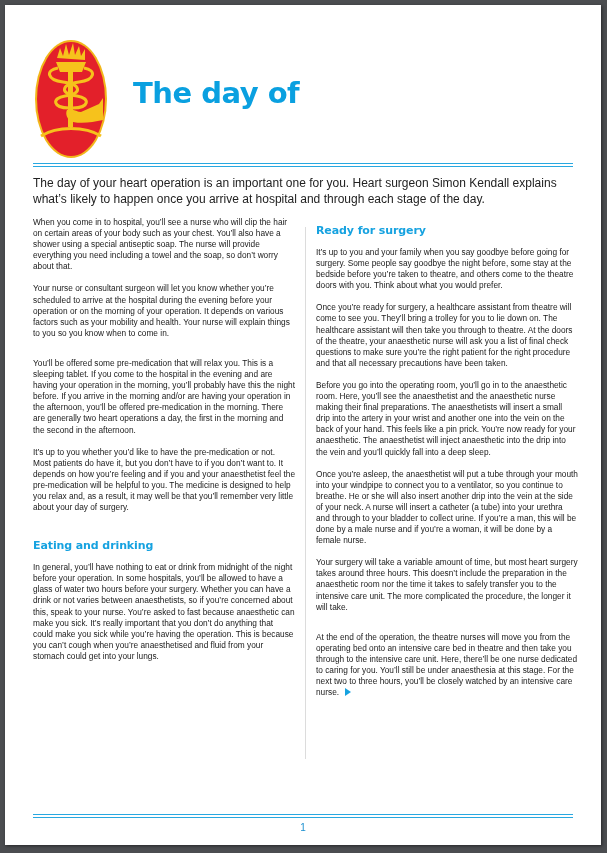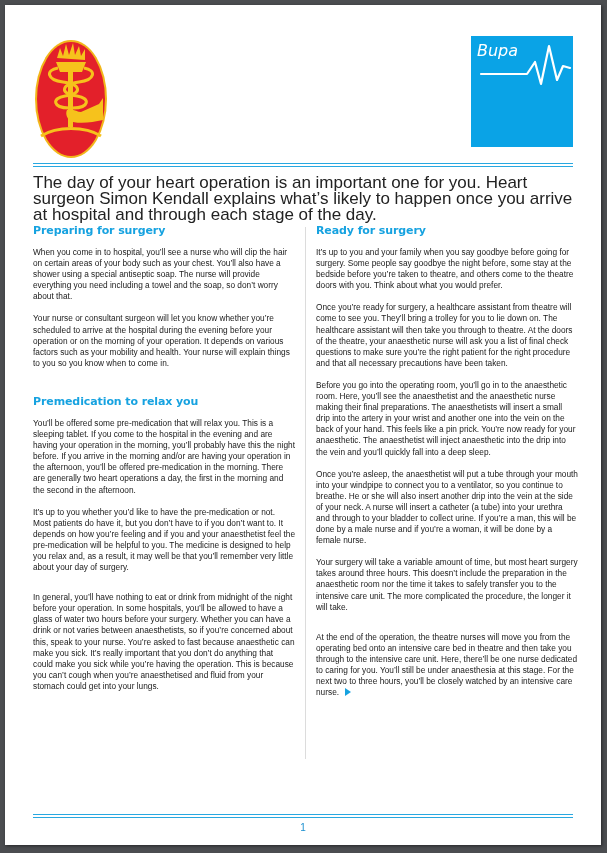--- a/index.html
+++ b/index.html
@@ -41,21 +41,21 @@
   .bupa svg { position: absolute; left: 0; top: 0; }
   .rule {
     position: absolute; left: 28px; width: 540px;
     border-top: 1px solid #28a8e0; border-bottom: 1px solid #28a8e0;
     height: 2px;
   }
   .rule.top { top: 158px; }
   .rule.bottom { top: 809px; }
   .intro {
     position: absolute; left: 28px; top: 170px; width: 548px;
-    font-size: 17px; line-height: 16px; color: #222;
+    font-size: 12px; line-height: 16px; color: #222;
     margin: 0;
   }
   .col {
     position: absolute; top: 212px;
     font-size: 8.3px; line-height: 11.1px; color: #1a1a1a;
   }
   .col.left { left: 28px; width: 262px; }
   .col.right { left: 311px; width: 262px; }
   .col h2 {
     color: #16a2e0; font-size: 11px; font-weight: bold;
@@ -96,48 +96,41 @@
 
     <path d="M25 30 C12 32 14 42 30 44 C48 46 50 56 32 58 C18 60 20 70 36 70" stroke="#f6c21c" stroke-width="3" fill="none"></path>
     <path d="M51 30 C64 32 62 42 46 44 C28 46 26 56 44 58 C58 60 56 70 40 70" stroke="#f6c21c" stroke-width="3" fill="none"></path>
 
     <path d="M34 72 C40 70 44 74 48 74 L66 66 L70 60 L70 82 C60 84 50 86 40 84 C34 82 32 76 34 72 Z" fill="#f6c21c"></path>
 
     <path d="M8 98 C24 88 52 88 68 98" stroke="#f6c21c" stroke-width="3" fill="none"></path>
   </svg>
 
   <h1 class="title">
-    <br>
+    <span>The day of</span><br>
   </h1>
 
-  <div class="bupa">
-    <span class="bupa-word">Bupa</span>
-    <svg width="102" height="60" viewBox="0 0 102 60">
-      <path d="M10 38 L56 38 L64 26 L70 48 L78 10 L86 44 L92 30 L99 32" stroke="#ffffff" stroke-width="2.2" fill="none" stroke-linejoin="round" stroke-linecap="round"></path>
-    </svg>
-  </div>
 
   <div class="rule top"></div>
 
   <p class="intro">The day of your heart operation is an important one for you. Heart surgeon Simon Kendall explains what’s likely to happen once you arrive at hospital and through each stage of the day.</p>
 
   <div class="col left">
     <section>
-      <h2>Preparing for surgery</h2>
       <p>When you come in to hospital, you’ll see a nurse who will clip the hair on certain areas of your body such as your chest. You’ll also have a shower using a special antiseptic soap. The nurse will provide everything you need including a towel and the soap, so don’t worry about that.</p>
       <p>Your nurse or consultant surgeon will let you know whether you’re scheduled to arrive at the hospital during the evening before your operation or on the morning of your operation. It depends on various factors such as your mobility and health. Your nurse will explain things to you so you know when to come in.</p>
     </section>
     <div class="gap"></div>
     <section>
-      <h2>Premedication to relax you</h2>
       <p>You’ll be offered some pre-medication that will relax you. This is a sleeping tablet. If you come to the hospital in the evening and are having your operation in the morning, you’ll probably have this the night before. If you arrive in the morning and/or are having your operation in the afternoon, you’ll be offered pre-medication in the morning. There are generally two heart operations a day, the first in the morning and the second in the afternoon.</p>
       <p>It’s up to you whether you’d like to have the pre-medication or not. Most patients do have it, but you don’t have to if you don’t want to. It depends on how you’re feeling and if you and your anaesthetist feel the pre-medication will be helpful to you. The medicine is designed to help you relax and, as a result, it may well be that you’ll remember very little about your day of surgery.</p>
     </section>
     <div class="gap"></div>
     <section>
+      <h2>Eating and drinking</h2>
       <p>In general, you’ll have nothing to eat or drink from midnight of the night before your operation. In some hospitals, you’ll be allowed to have a glass of water two hours before your surgery. Whether you can have a drink or not varies between anaesthetists, so if you’re concerned about this, speak to your nurse. You’re asked to fast because anaesthetic can make you sick. It’s really important that you don’t do anything that could make you sick while you’re having the operation. This is because you can’t cough when you’re anaesthetised and fluid from your stomach could get into your lungs.</p>
     </section>
   </div>
 
   <div class="divider"></div>
 
   <div class="col right">
     <section>
       <h2>Ready for surgery</h2>
       <p>It’s up to you and your family when you say goodbye before going for surgery. Some people say goodbye the night before, some stay at the bedside before you’re taken to theatre, and others come to the theatre doors with you. Think about what you would prefer.</p>

